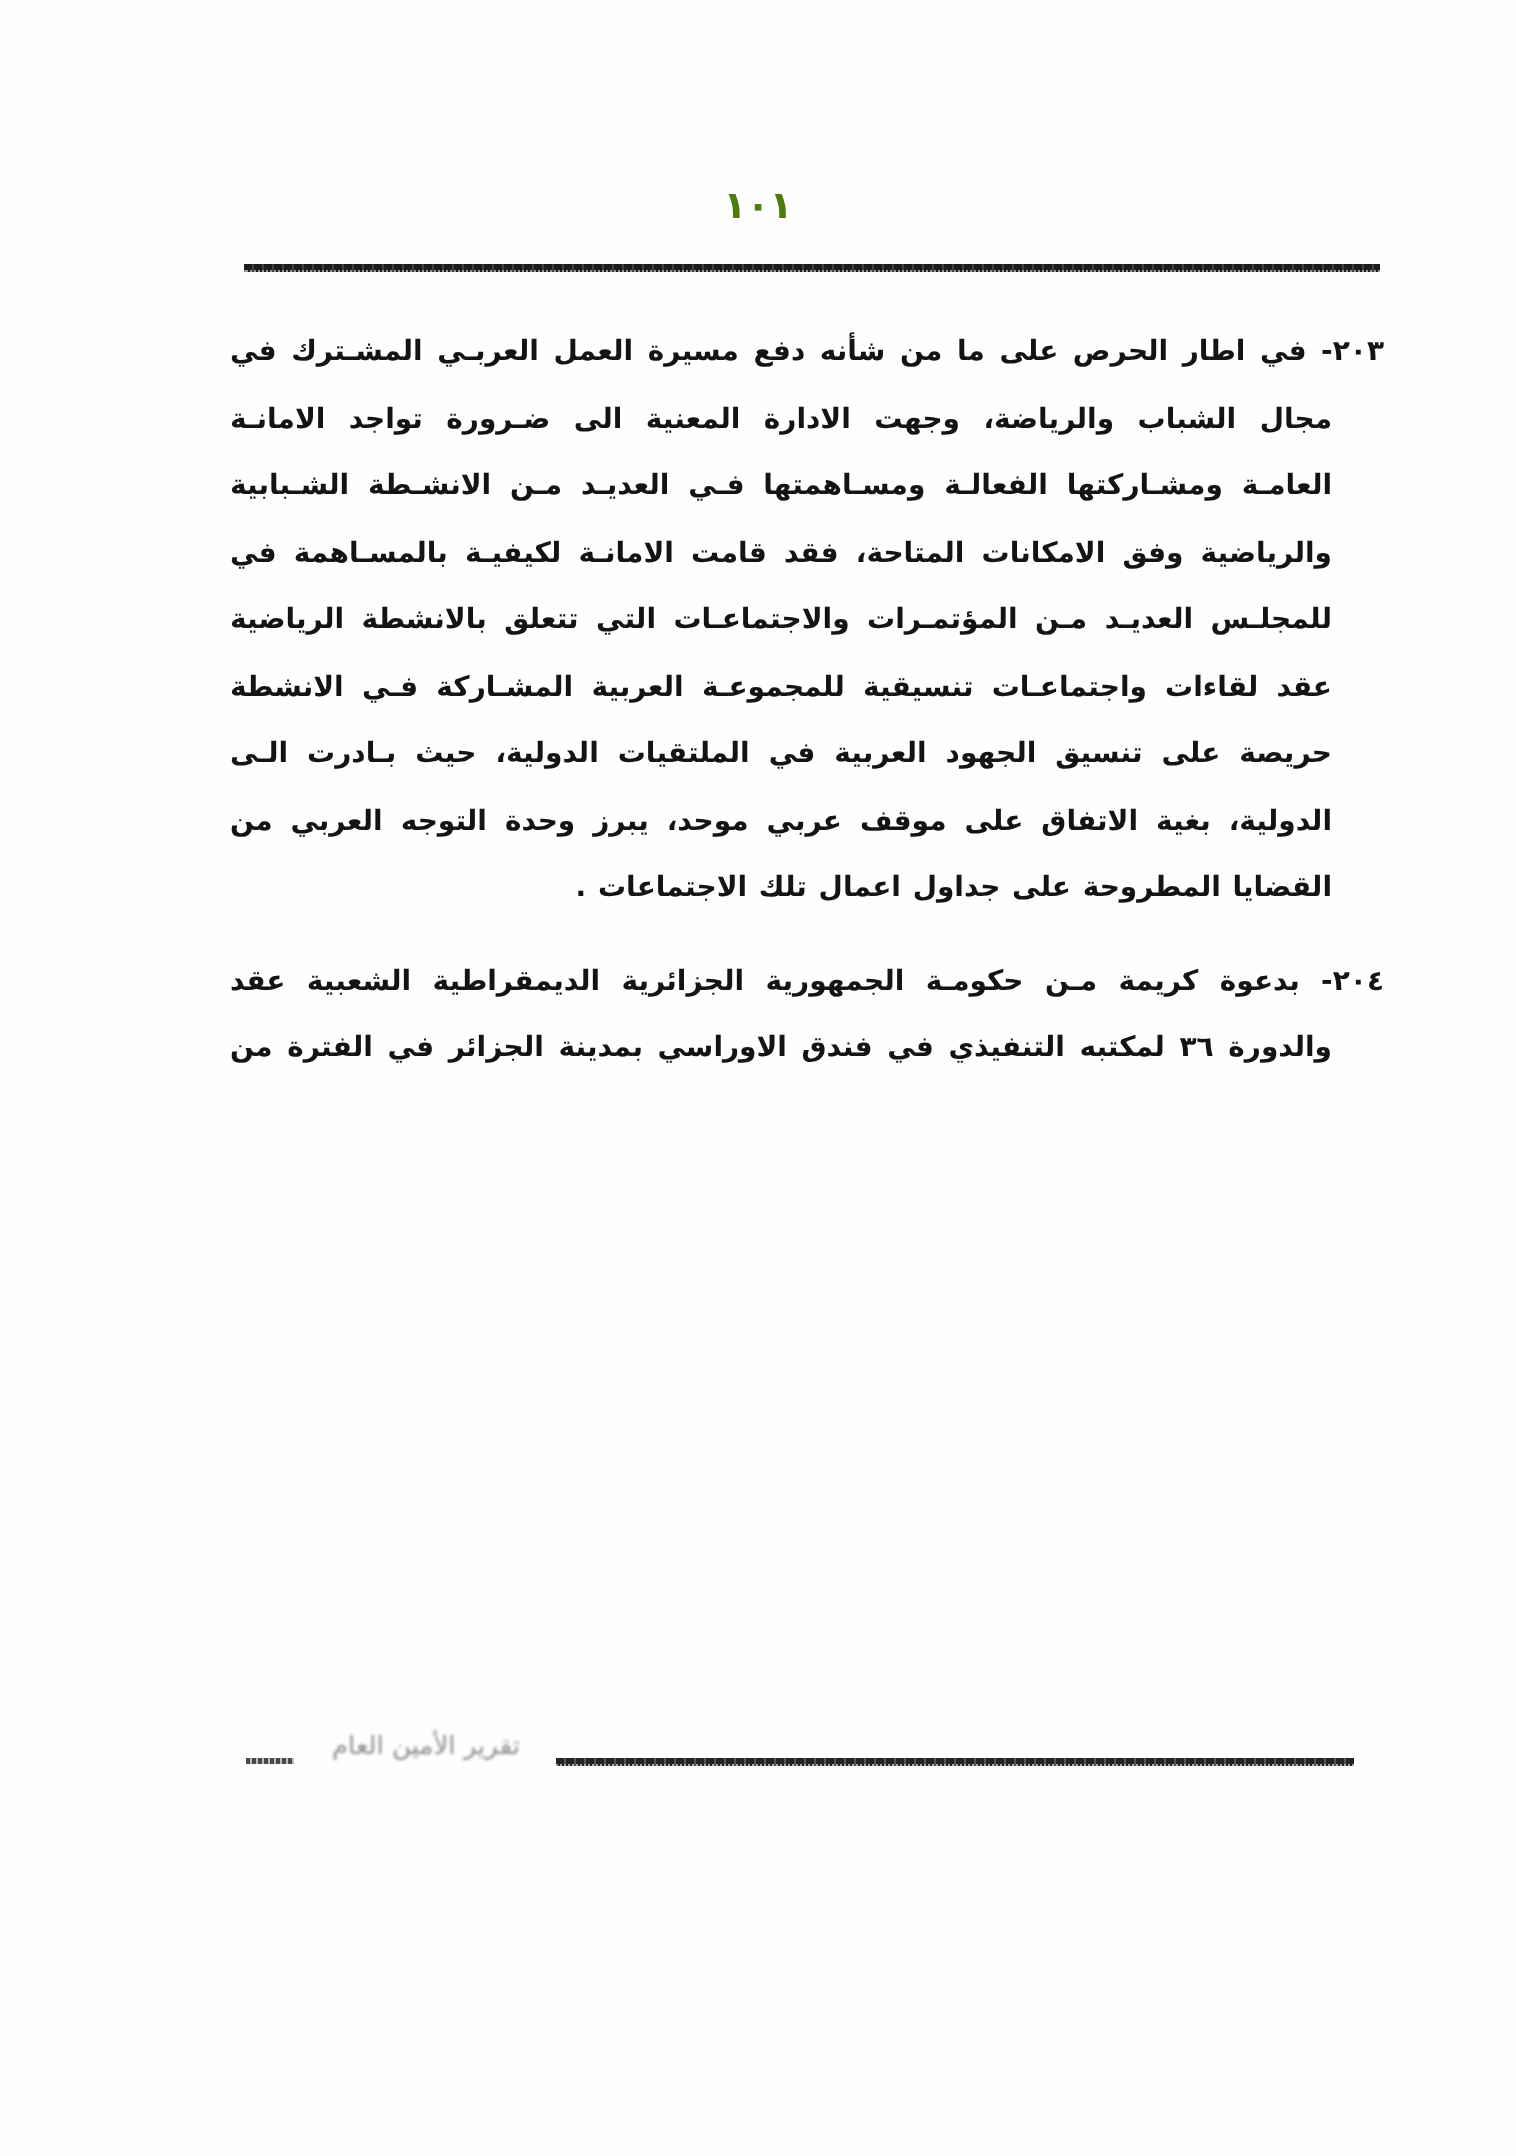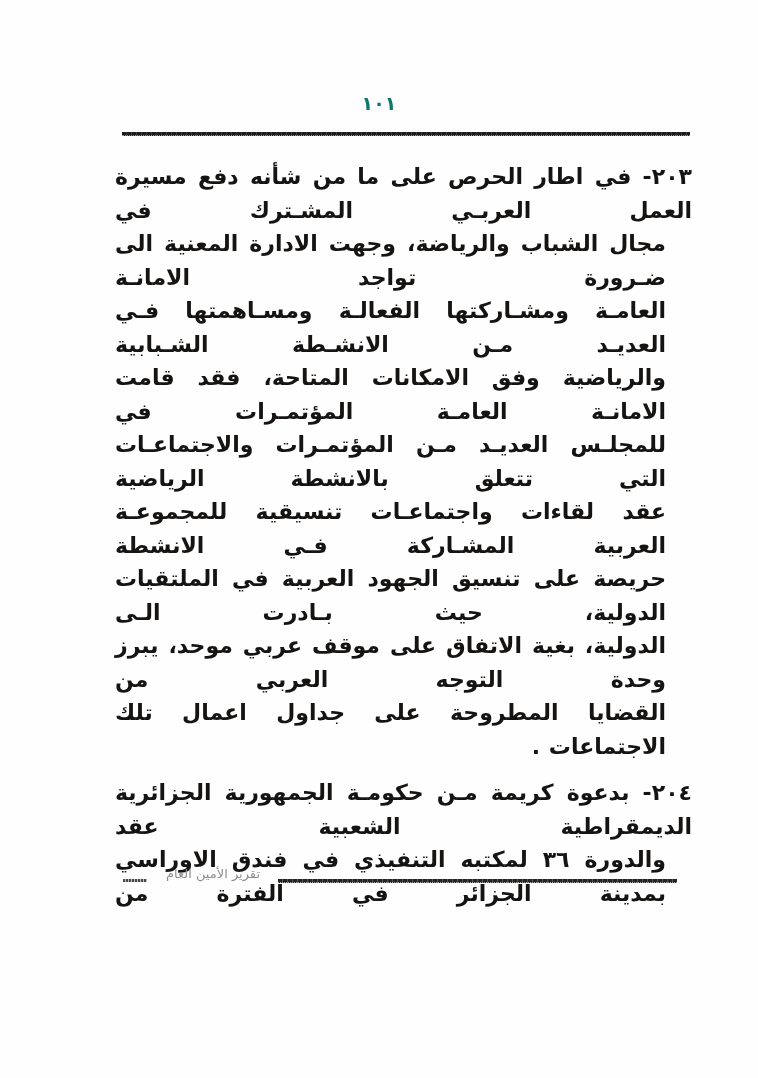--- a/index.html
+++ b/index.html
@@ -18,21 +18,21 @@
   }
   .page-number {
     position: absolute;
     top: 92px;
     left: 0;
     width: 758px;
     text-align: center;
     font-size: 19px;
     font-weight: bold;
     letter-spacing: 7px;
-    color: #0f766e;
+    color: #4d7c0f;
   }
   .header-rule {
     position: absolute;
     top: 132px;
     left: 122px;
     width: 568px;
     height: 3px;
     background:
       repeating-linear-gradient(90deg, #1c1c1c 0 4px, #3d3d3d 4px 5px);
     border-bottom: 1px dotted #9a9a9a;
@@ -44,21 +44,21 @@
     width: 577px;
     direction: rtl;
   }
   .paragraph {
     margin: 0;
   }
   .paragraph + .paragraph {
     margin-top: 13px;
   }
   .line {
-    font-size: 22px;
+    font-size: 14px;
     font-weight: bold;
     line-height: 33.5px;
     text-align: justify;
     text-align-last: justify;
     white-space: normal;
     word-spacing: 1px;
     color: #161412;
   }
   .line.cont {
     padding-right: 26px;
@@ -113,21 +113,21 @@
   <div class="page-number">١٠١</div>
 
   <div class="header-rule"></div>
 
   <main class="body-text">
 
     <section class="paragraph">
       <div class="line first">٢٠٣- في اطار الحرص على ما من شأنه دفع مسيرة العمل العربـي المشـترك في</div>
       <div class="line cont">مجال الشباب والرياضة، وجهت الادارة المعنية الى ضـرورة تواجد الامانـة</div>
       <div class="line cont">العامـة ومشـاركتها الفعالـة ومسـاهمتها فـي العديـد مـن الانشـطة الشـبابية</div>
-      <div class="line cont">والرياضية وفق الامكانات المتاحة، فقد قامت الامانـة العامـة المؤتمـرات في</div>
+      <div class="line cont">والرياضية وفق الامكانات المتاحة، فقد قامت الامانـة لكيفيـة بالمسـاهمة في</div>
       <div class="line cont">للمجلـس العديـد مـن المؤتمـرات والاجتماعـات التي تتعلق بالانشطة الرياضية</div>
       <div class="line cont">عقد لقاءات واجتماعـات تنسيقية للمجموعـة العربية المشـاركة فـي الانشطة</div>
       <div class="line cont">حريصة على تنسيق الجهود العربية في الملتقيات الدولية، حيث بـادرت الـى</div>
       <div class="line cont">الدولية، بغية الاتفاق على موقف عربي موحد، يبرز وحدة التوجه العربي من</div>
       <div class="line cont last">القضايا المطروحة على جداول اعمال تلك الاجتماعات .</div>
     </section>
 
     <section class="paragraph">
       <div class="line first">٢٠٤- بدعوة كريمة مـن حكومـة الجمهورية الجزائرية الديمقراطية الشعبية عقد</div>
       <div class="line cont">والدورة ٣٦ لمكتبه التنفيذي في فندق الاوراسي بمدينة الجزائر في الفترة من</div>

